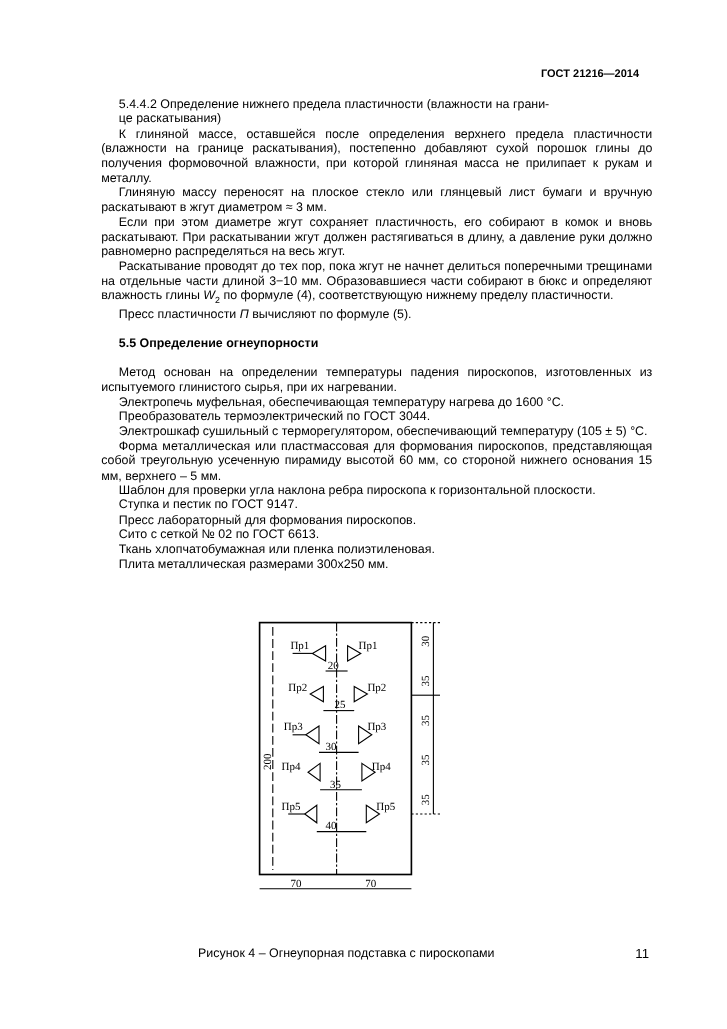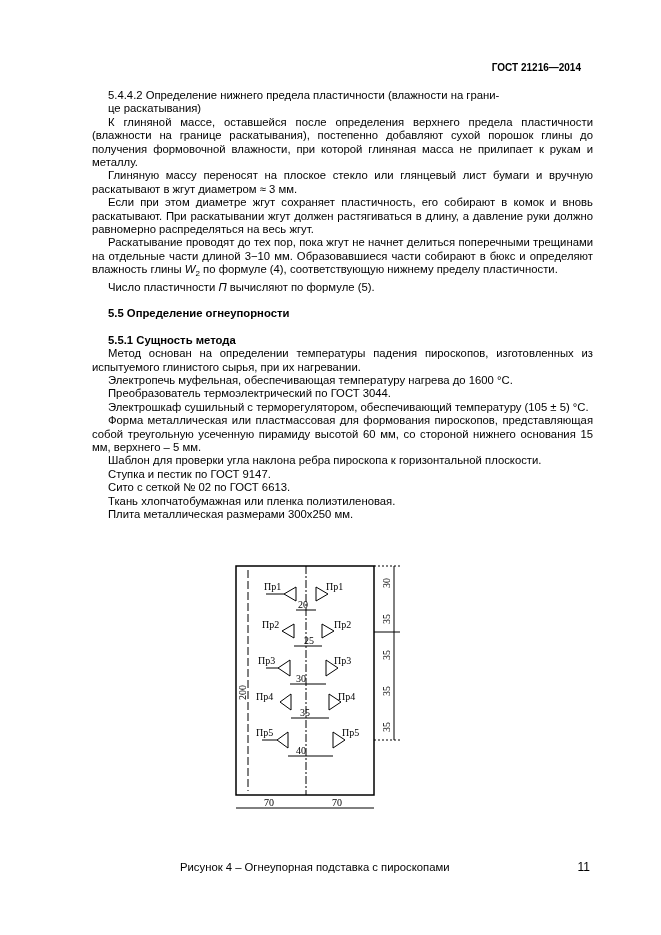--- a/index.html
+++ b/index.html
@@ -22,32 +22,32 @@
 
 <div class="hdr">ГОСТ 21216—2014</div>
 
 <div class="txt" style="top:89px;">
   <p class="nind">5.4.4.2 Определение нижнего предела пластичности (влажности на грани-</p>
   <p class="nind">це раскатывания)</p>
   <p class="ind">К глиняной массе, оставшейся после определения верхнего предела пластичности (влажности на границе раскатывания), постепенно добавляют сухой порошок глины до получения формовочной влажности, при которой глиняная масса не прилипает к рукам и металлу.</p>
   <p class="ind">Глиняную массу переносят на плоское стекло или глянцевый лист бумаги и вручную раскатывают в жгут диаметром ≈ 3 мм.</p>
   <p class="ind">Если при этом диаметре жгут сохраняет пластичность, его собирают в комок и вновь раскатывают. При раскатывании жгут должен растягиваться в длину, а давление руки должно равномерно распределяться на весь жгут.</p>
   <p class="ind"><span>Раскатывание проводят  до тех пор, пока жгут не начнет делиться поперечными трещинами на отдельные части длиной 3−10 мм. Образовавшиеся части собирают в бюкс и определяют влажность глины </span><i>W</i><sub style="font-size:8px">2</sub><span> по формуле (4), соответствующую нижнему пределу пластичности.</span></p>
-  <p class="ind"><span>Число пластичности </span><i>П</i><span> вычисляют по формуле (5).</span></p>
+  <p class="ind"><span>Пресс пластичности </span><i>П</i><span> вычисляют по формуле (5).</span></p>
   <div class="gap"></div>
   <p class="nind bold">5.5 Определение огнеупорности</p>
   <div class="gap"></div>
-  <p class="nind bold">5.5.1 Сущность метода</p>
   <p class="ind">Метод основан на определении температуры падения пироскопов, изготовленных из испытуемого глинистого сырья, при их нагревании.</p>
   <p class="nind">Электропечь муфельная, обеспечивающая температуру нагрева до 1600 °С.</p>
   <p class="nind">Преобразователь термоэлектрический по ГОСТ 3044.</p>
   <p class="nind">Электрошкаф сушильный с терморегулятором, обеспечивающий температуру (105 ± 5) °С.</p>
   <p class="ind">Форма металлическая или пластмассовая для формования пироскопов, представляющая собой треугольную усеченную пирамиду высотой 60 мм, со стороной нижнего основания 15 мм, верхнего – 5 мм.</p>
   <p class="nind">Шаблон для проверки угла наклона ребра пироскопа к горизонтальной плоскости.</p>
   <p class="nind">Ступка и пестик по ГОСТ 9147.</p>
+  <p class="nind">Пресс лабораторный для формования пироскопов.</p>
   <p class="nind">Сито с сеткой № 02 по ГОСТ 6613.</p>
   <p class="nind">Ткань хлопчатобумажная или пленка полиэтиленовая.</p>
   <p class="nind">Плита металлическая размерами 300x250 мм.</p>
 </div>
 
 <svg class="fig" viewBox="0 0 200 250" width="200" height="250">
   <g stroke="#000" fill="none" stroke-width="1">
     <rect x="6" y="6" width="138" height="229" stroke-width="1.5"></rect>
     <line x1="76" y1="6" x2="76" y2="235" stroke-dasharray="8,2,2,2"></line>
     <line x1="18" y1="10" x2="18" y2="231" stroke-dasharray="8,3"></line>

